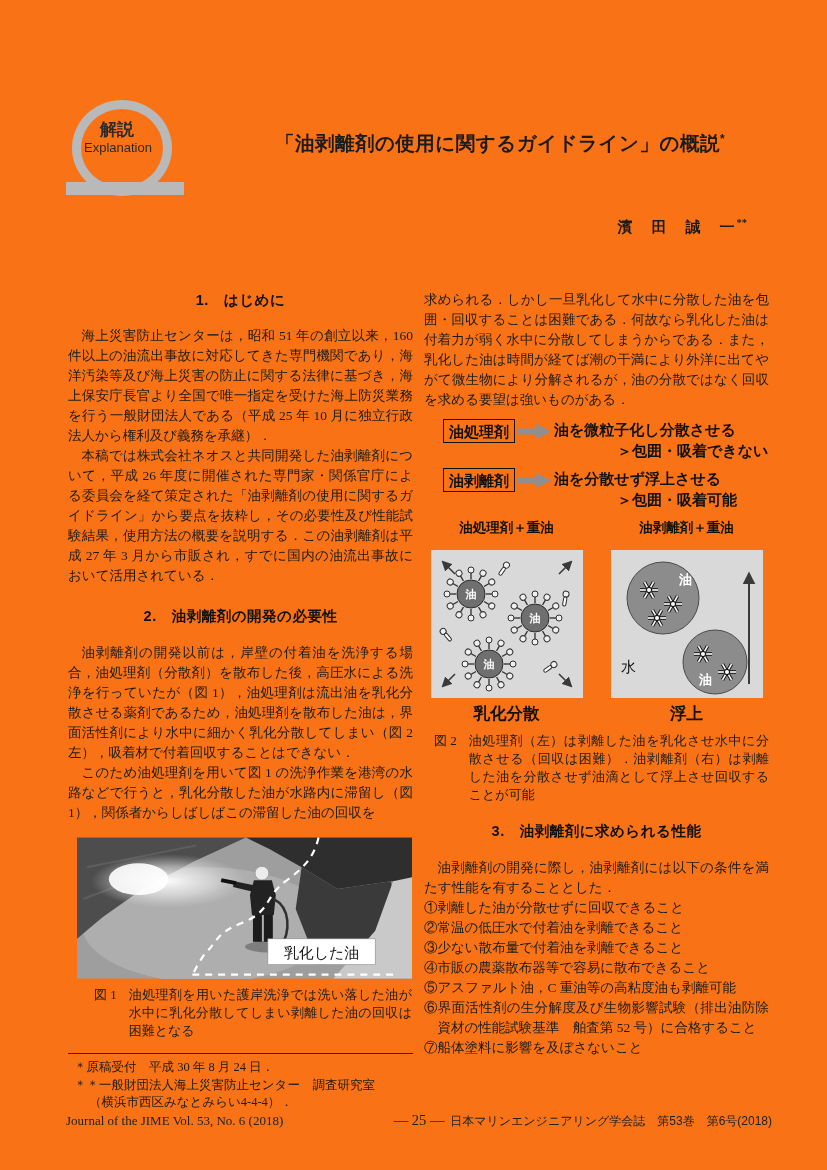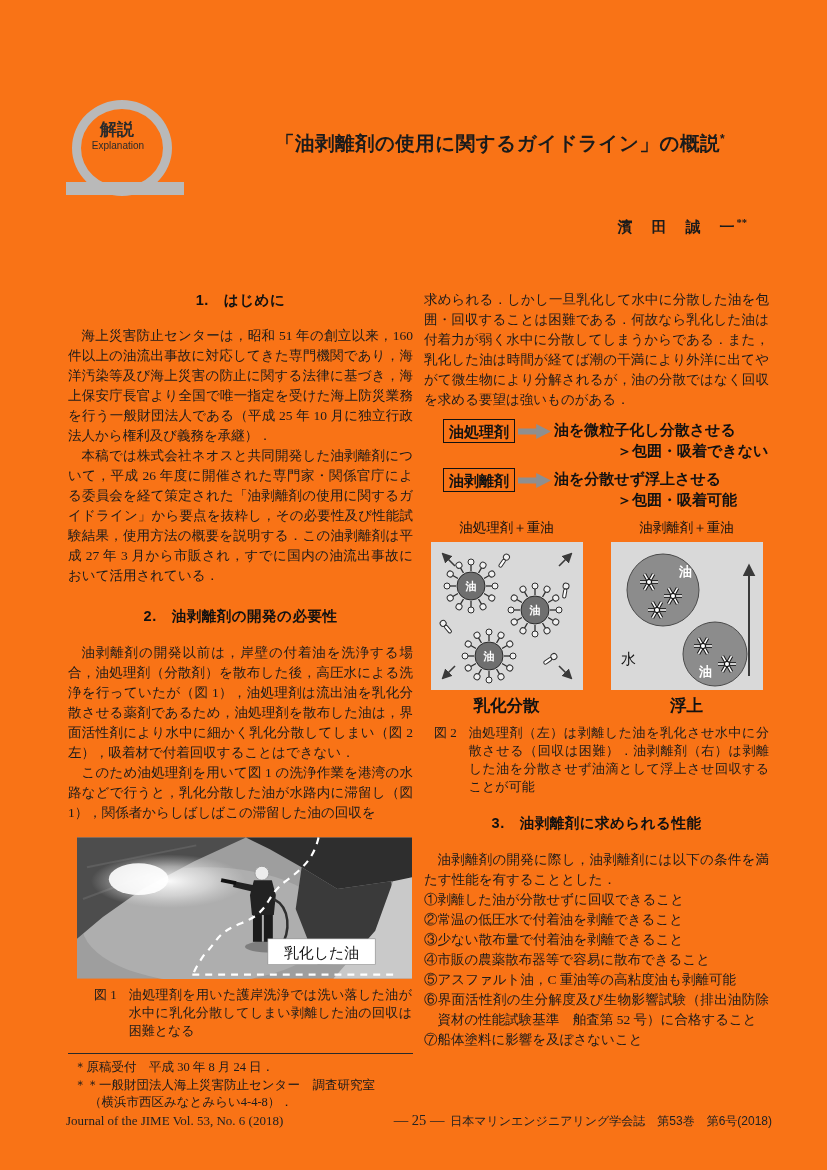--- a/index.html
+++ b/index.html
@@ -5,21 +5,21 @@
   html,body{margin:0;padding:0;background:#ffffff;}
   .page{position:relative;width:827px;height:1170px;margin:0 auto;background:#f97316;overflow:hidden;
         font-family:"Liberation Serif","DejaVu Serif",serif;color:#1b1b1b;}
   .sans{font-family:"Liberation Sans","DejaVu Sans",sans-serif;}
 
   
   .badge{position:absolute;left:66px;top:98px;width:122px;height:102px;}
   .badge-ring{position:absolute;left:6px;top:2px;width:82px;height:78px;border:9px solid #b9b9b9;border-radius:50%;}
   .badge-bar{position:absolute;left:0;top:84px;width:118px;height:13px;background:#b9b9b9;}
   .badge-ja{position:absolute;left:0;top:20px;width:102px;text-align:center;font-weight:bold;font-size:17px;color:#2b2b2b;}
-  .badge-en{position:absolute;left:-6px;top:42px;width:116px;text-align:center;font-size:10px;color:#2b2b2b;}
+  .badge-en{position:absolute;left:-6px;top:42px;width:116px;text-align:center;font-size:13px;color:#2b2b2b;}
 
   .main-title{position:absolute;left:225px;top:130px;width:550px;text-align:center;
               font-family:"Liberation Sans","DejaVu Sans",sans-serif;font-weight:bold;font-size:19.5px;letter-spacing:.5px;}
   .main-title sup{font-size:12px;}
   .author{position:absolute;right:80px;top:217px;font-size:15px;font-weight:bold;letter-spacing:2px;}
   .author sup{font-size:10.5px;letter-spacing:0;}
 
   
   .col{position:absolute;top:290px;width:345px;font-size:13.5px;line-height:20px;text-align:justify;}
   .col-left{left:68px;}
@@ -47,21 +47,21 @@
   .drow{display:flex;margin-bottom:7px;}
   .dbox{flex:none;border:1.7px solid #111;font-weight:bold;font-size:15px;line-height:1;padding:4px 5px 3px;white-space:nowrap;align-self:flex-start;margin-left:19px;}
   .darr{flex:none;width:33px;height:15px;background:#8f8f8f;margin:5px 3px 0 3px;
         clip-path:polygon(0 30%,55% 30%,55% 0,100% 50%,55% 100%,55% 70%,0 70%);}
   .dtext{font-size:15px;font-weight:bold;line-height:21px;text-align:left;}
   .dsub{margin-left:4.2em;}
 
   
   .fig2{display:flex;justify-content:space-between;margin-top:8px;font-family:"Liberation Sans","DejaVu Sans",sans-serif;}
   .panel{width:165px;}
-  .ptitle{text-align:center;font-size:13.5px;font-weight:normal;margin-bottom:4px;color:#111;}
+  .ptitle{text-align:center;font-size:13.5px;font-weight:bold;margin-bottom:12px;color:#111;}
   .panel svg{display:block;margin:0 auto;}
   .plabel{text-align:center;font-size:16.5px;font-weight:bold;margin-top:5px;color:#111;}
 
   
   .clauses div{padding-left:1em;text-indent:-1em;}
 
   
   .footer{position:absolute;left:66px;top:1112px;width:706px;display:flex;align-items:baseline;}
   .f-left{flex:1;font-size:13px;color:#222;}
   .f-center{flex:none;font-size:14.5px;color:#222;}
@@ -127,21 +127,21 @@
       </svg>
       <div class="figcap cap-indent">
         <span class="no">図 1</span>
         <span>油処理剤を用いた護岸洗浄では洗い落した油が水中に乳化分散してしまい剥離した油の回収は困難となる</span>
       </div>
     </div>
 
     <div class="fns">
       <div>＊原稿受付　平成 30 年 8 月 24 日．</div>
       <div>＊＊一般財団法人海上災害防止センター　調査研究室</div>
-      <div class="cont">（横浜市西区みなとみらい4-4-8）．</div>
+      <div class="cont">（横浜市西区みなとみらい4-4-4）．</div>
     </div>
   </div>
 
   <div class="col col-right">
     <p>求められる．しかし一旦乳化して水中に分散した油を包囲・回収することは困難である．何故なら乳化した油は付着力が弱く水中に分散してしまうからである．また，乳化した油は時間が経てば潮の干満により外洋に出てやがて微生物により分解されるが，油の分散ではなく回収を求める要望は強いものがある．</p>
 
     <div class="diag">
       <div class="drow">
         <span class="dbox">油処理剤</span>
         <span class="darr"></span>

